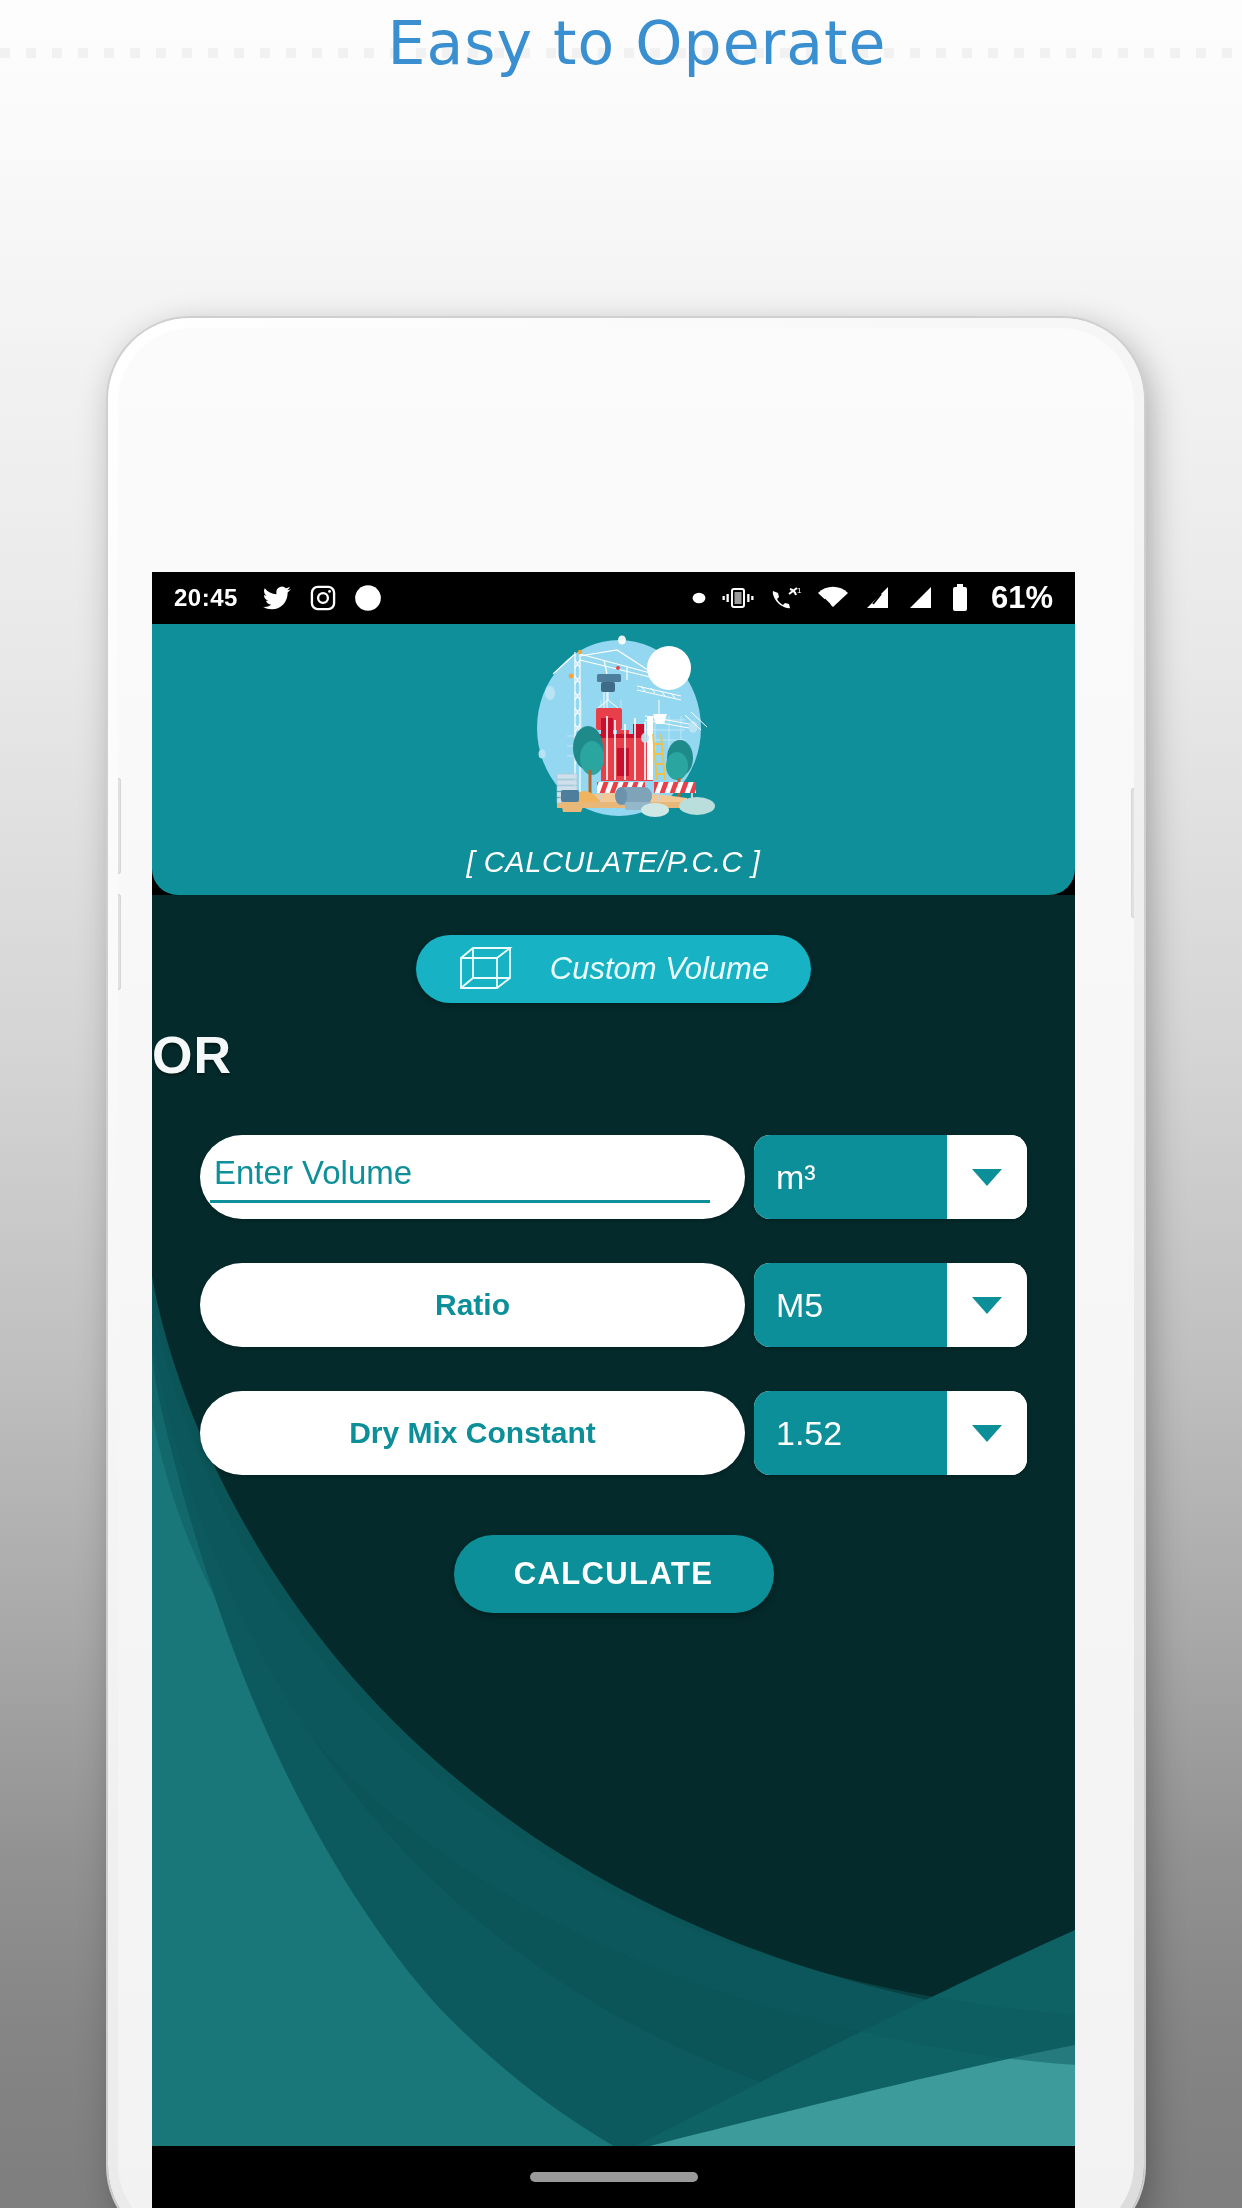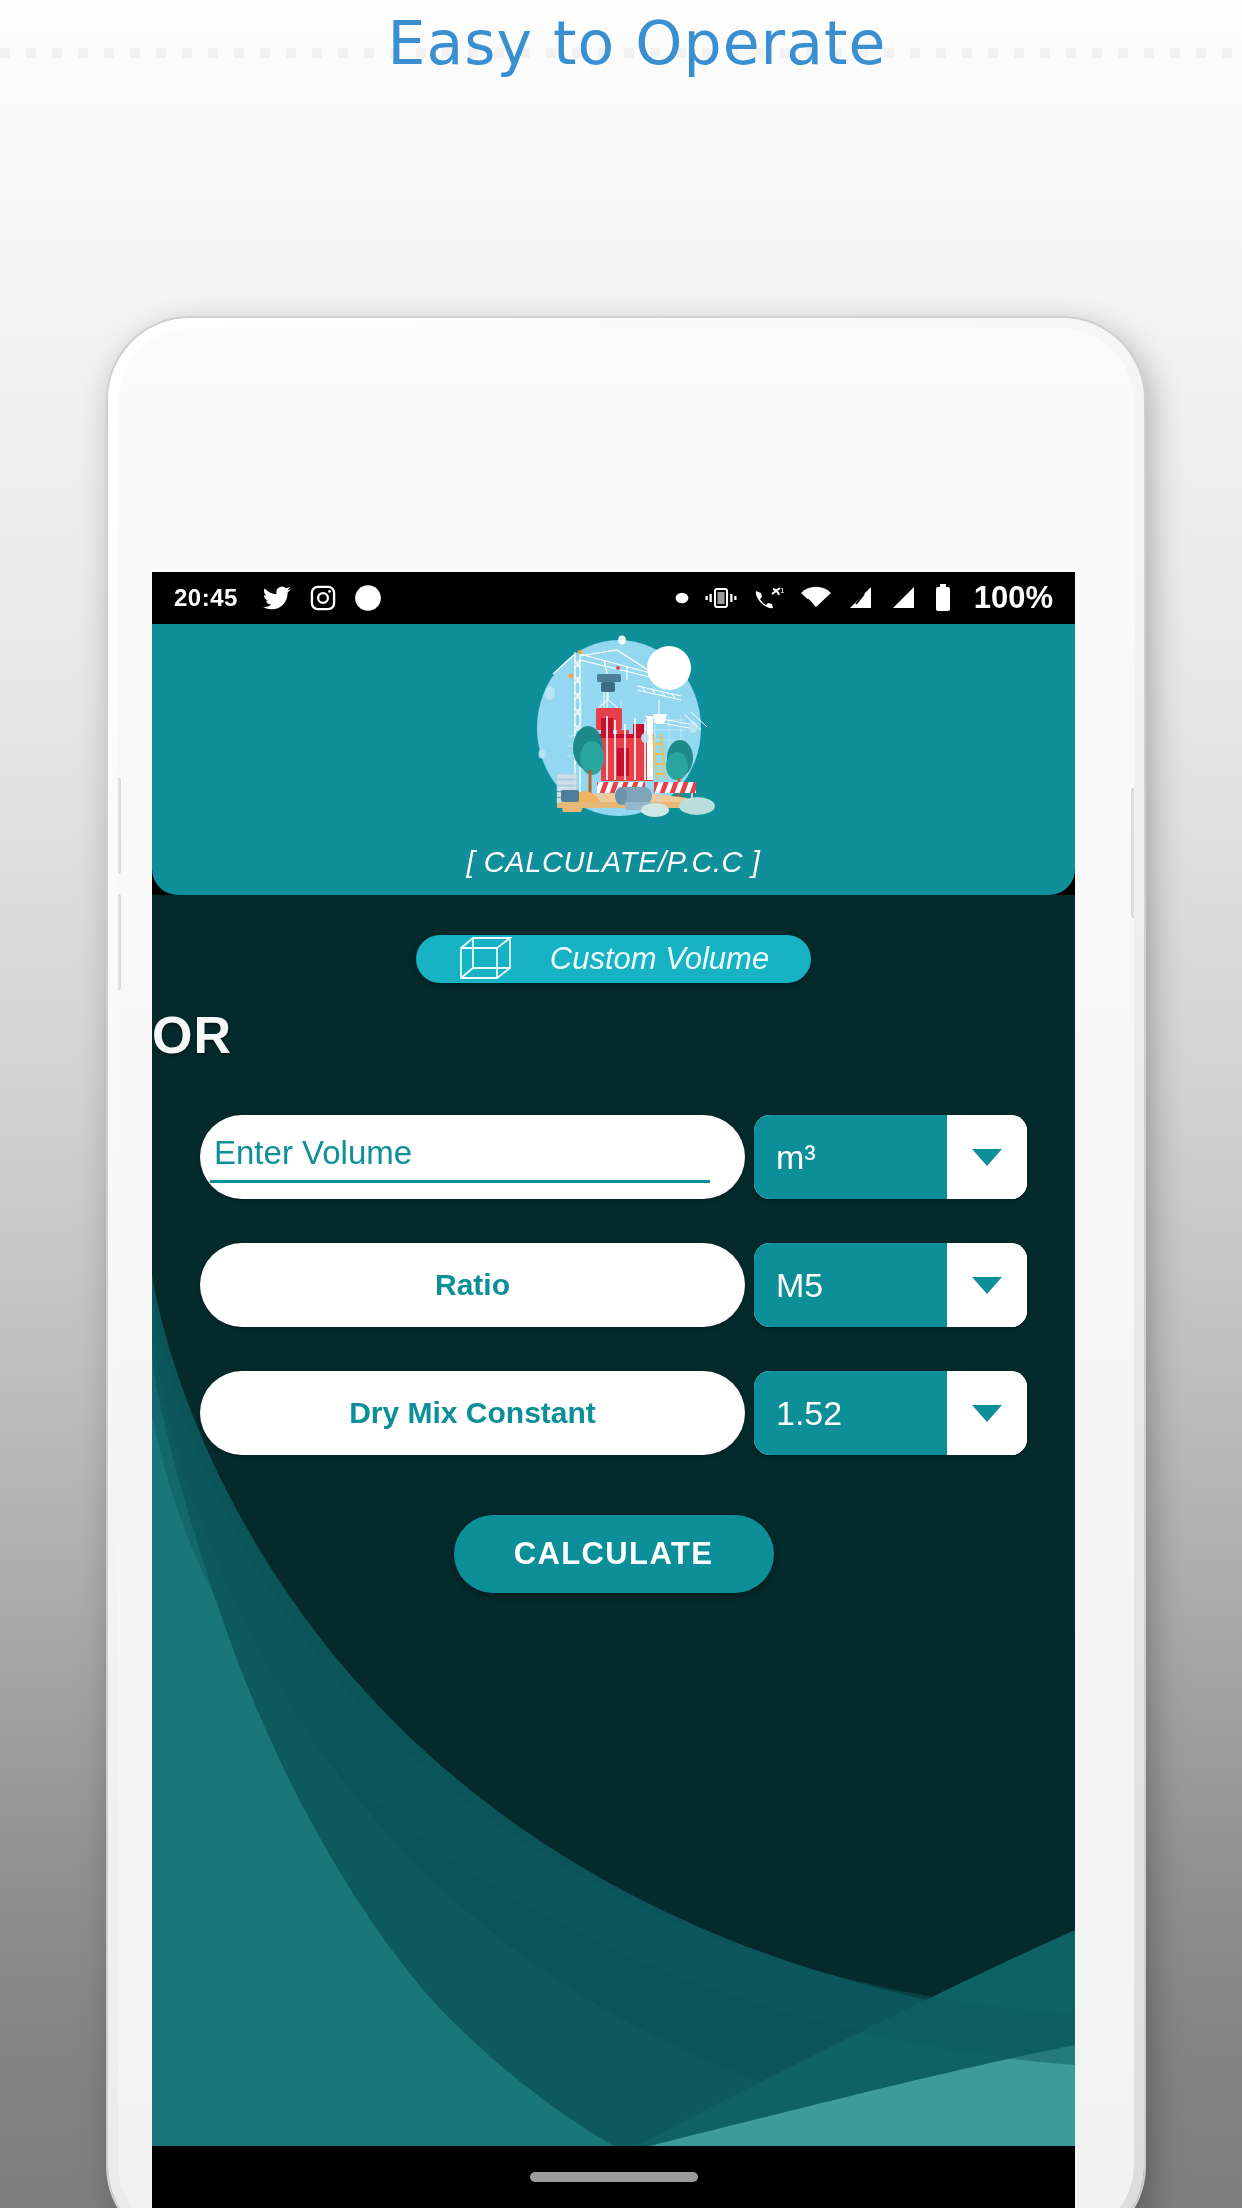--- a/index.html
+++ b/index.html
@@ -104,21 +104,21 @@
     height:1313px;
     background:#042a2b;
     overflow:hidden;
   }
   .swoosh{ position:absolute; left:0; top:0; width:923px; height:1313px; }
 
   .cv-wrap{ position:relative; z-index:4; display:flex; justify-content:center; margin-top:40px; }
   .cv-btn{
     display:flex; align-items:center; gap:36px;
     background:#17b3c4; border-radius:34px;
-    padding:0 42px; height:48px;
+    padding:0 42px; height:68px;
     box-shadow:0 2px 6px rgba(0,0,0,.25);
     cursor:pointer;
   }
   .cv-label{ color:#eafcff; font-style:italic; font-size:31px; font-weight:500; }
 
   .or-text{
     position:relative; z-index:4; text-align:left; margin-top:22px;
     color:#f4f8f8; font-size:52px; font-weight:bold; letter-spacing:1px;
     text-shadow:0 2px 3px rgba(0,0,0,.45);
   }
@@ -234,21 +234,21 @@
           <path d="M24 2v21H3z" fill="#fff"></path>
           <path d="M17 9 9 19" stroke="#000" stroke-width="2"></path>
         </svg>
       <svg class="ico" width="28" height="26" viewBox="0 0 28 26">
           <path d="M24 2v21H3z" fill="#fff"></path>
         </svg>
       <svg class="ico" width="20" height="28" viewBox="0 0 20 28">
           <rect x="7" y="0" width="6" height="3" fill="#fff"></rect>
           <rect x="3" y="3" width="14" height="24" rx="2" fill="#fff"></rect>
         </svg>
-      <div class="sb-pct">100%</div>
+      <div class="sb-pct">61%</div>
     </div>
   </div>
 
   <div class="header-card">
     <svg class="hero" viewBox="0 0 330 215">
       <ellipse cx="170" cy="98" rx="82" ry="88" fill="#93d7f0"></ellipse>
       <circle cx="220" cy="38" r="22" fill="#ffffff"></circle>
 
       <g stroke="#c9ecf8" stroke-width="1" opacity=".85">
         <path d="M118 106h54M118 116h54M118 126h54"></path>

